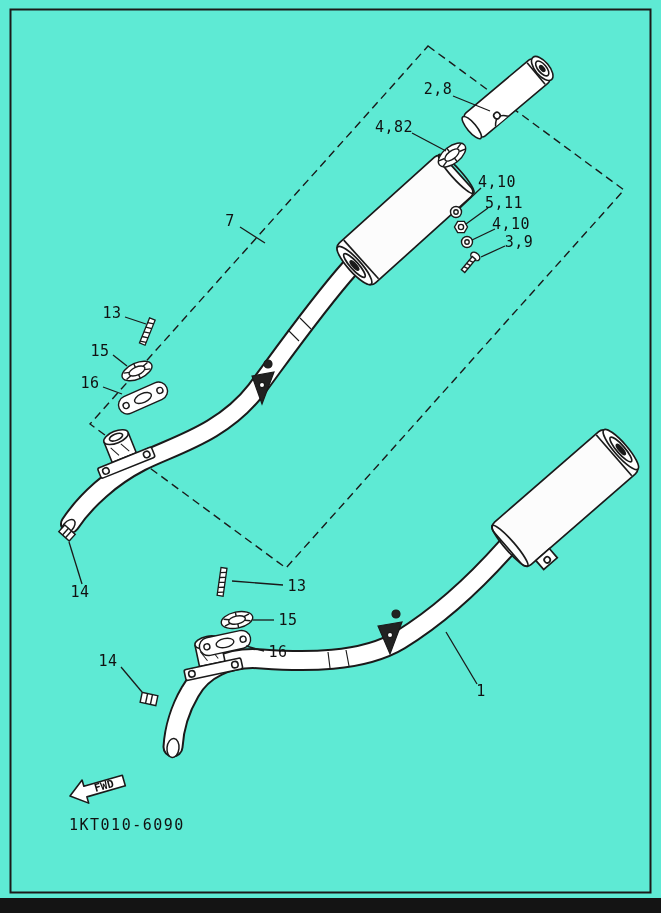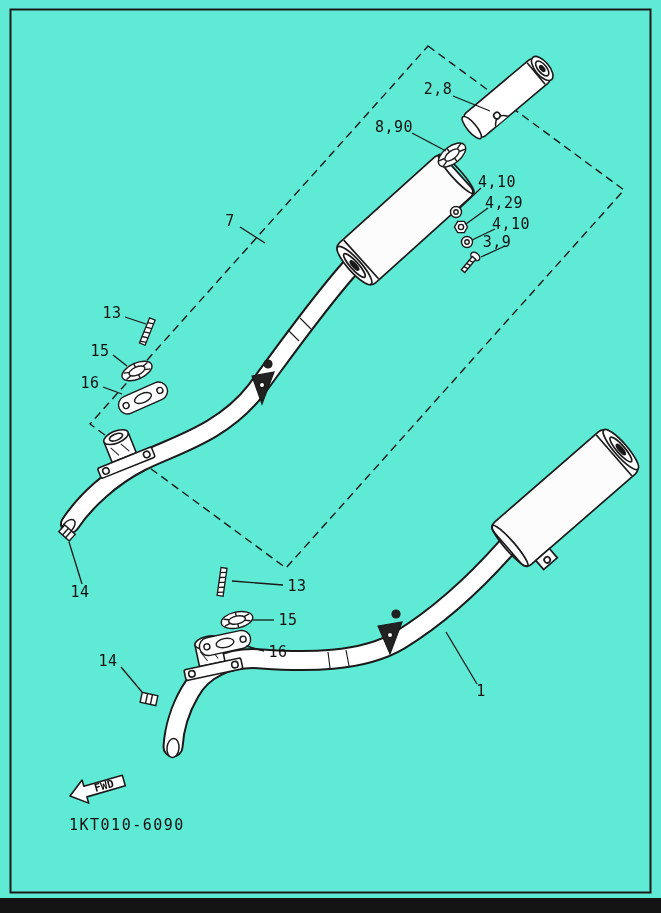--- a/index.html
+++ b/index.html
@@ -219,25 +219,25 @@
     <line x1="121" y1="667" x2="142" y2="692"></line>
     <line x1="477" y1="684" x2="446" y2="632"></line>
   </g>
 
   <g transform="translate(70,796) rotate(-16)" fill="#fff" stroke="#1a1a1a" stroke-width="1.6" stroke-linejoin="round">
     <path d="M0,0 L16,-12 L16,-5.5 L56,-5.5 L56,5.5 L16,5.5 L16,12 Z"></path>
   </g>
 </svg>
 
 <div class="callout" style="left:438px;top:89px">2,8</div>
-<div class="callout" style="left:394px;top:127px">8,90</div>
+<div class="callout" style="left:394px;top:127px">4,82</div>
 <div class="callout" style="left:497px;top:182px">4,10</div>
-<div class="callout" style="left:504px;top:203px">4,29</div>
+<div class="callout" style="left:504px;top:203px">5,11</div>
 <div class="callout" style="left:511px;top:224px">4,10</div>
-<div class="callout" style="left:497px;top:242px">3,9</div>
+<div class="callout" style="left:519px;top:242px">3,9</div>
 <div class="callout" style="left:230px;top:221px">7</div>
 <div class="callout" style="left:112px;top:313px">13</div>
 <div class="callout" style="left:100px;top:351px">15</div>
 <div class="callout" style="left:90px;top:383px">16</div>
 <div class="callout" style="left:80px;top:592px">14</div>
 <div class="callout" style="left:297px;top:586px">13</div>
 <div class="callout" style="left:288px;top:620px">15</div>
 <div class="callout" style="left:278px;top:652px">16</div>
 <div class="callout" style="left:108px;top:661px">14</div>
 <div class="callout" style="left:481px;top:691px">1</div>

